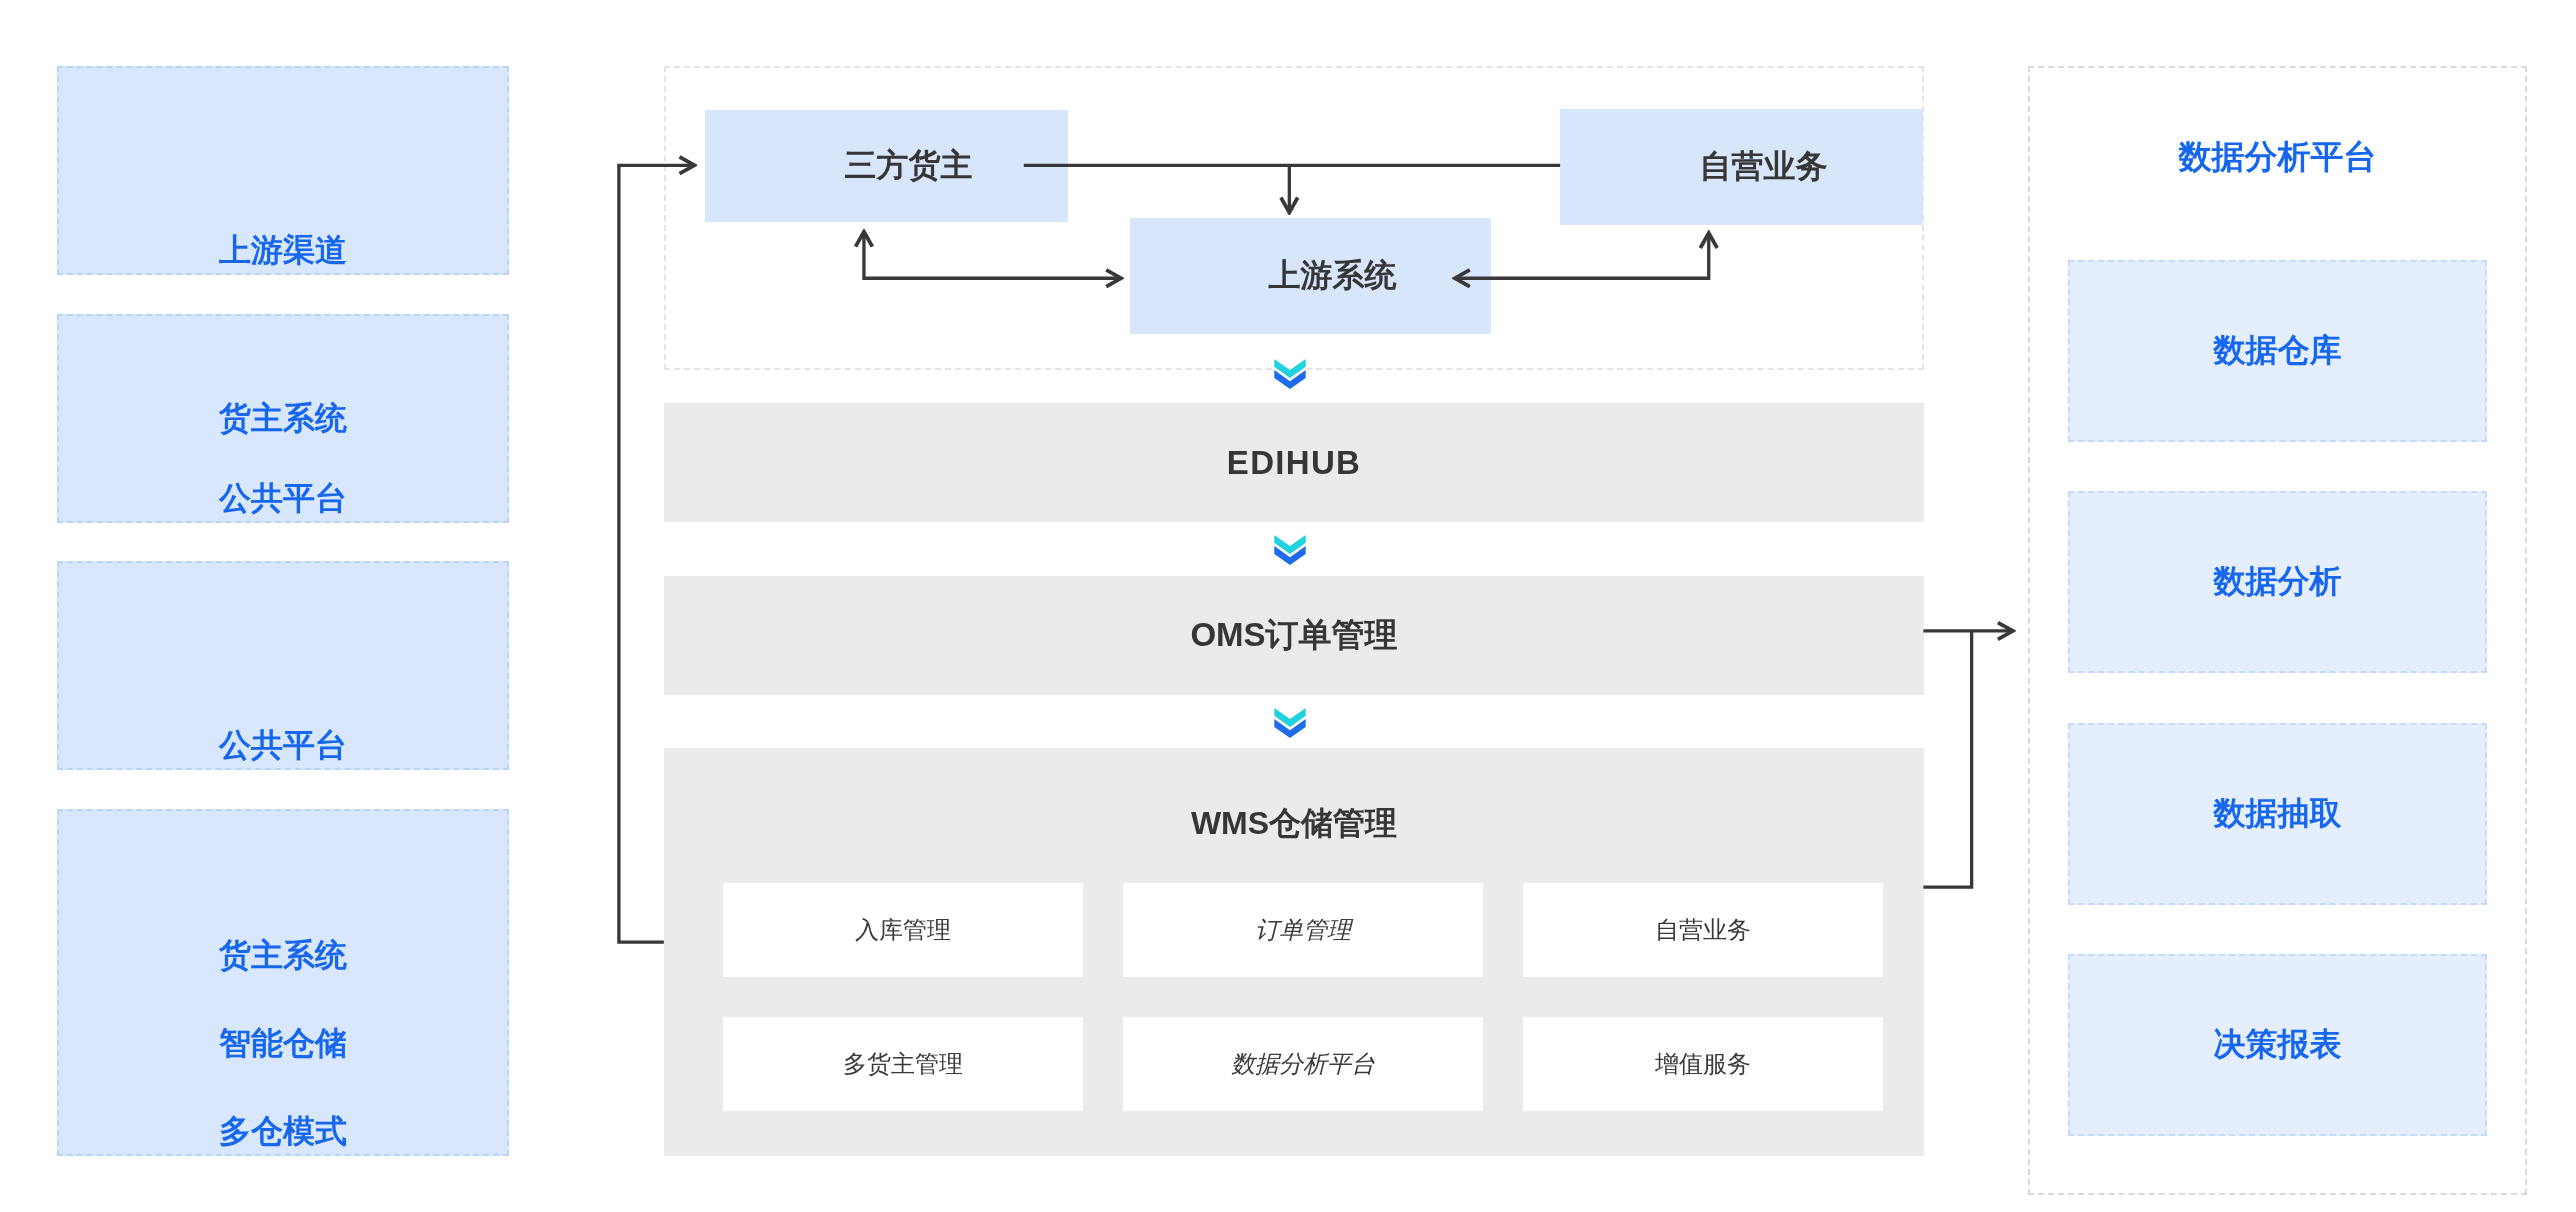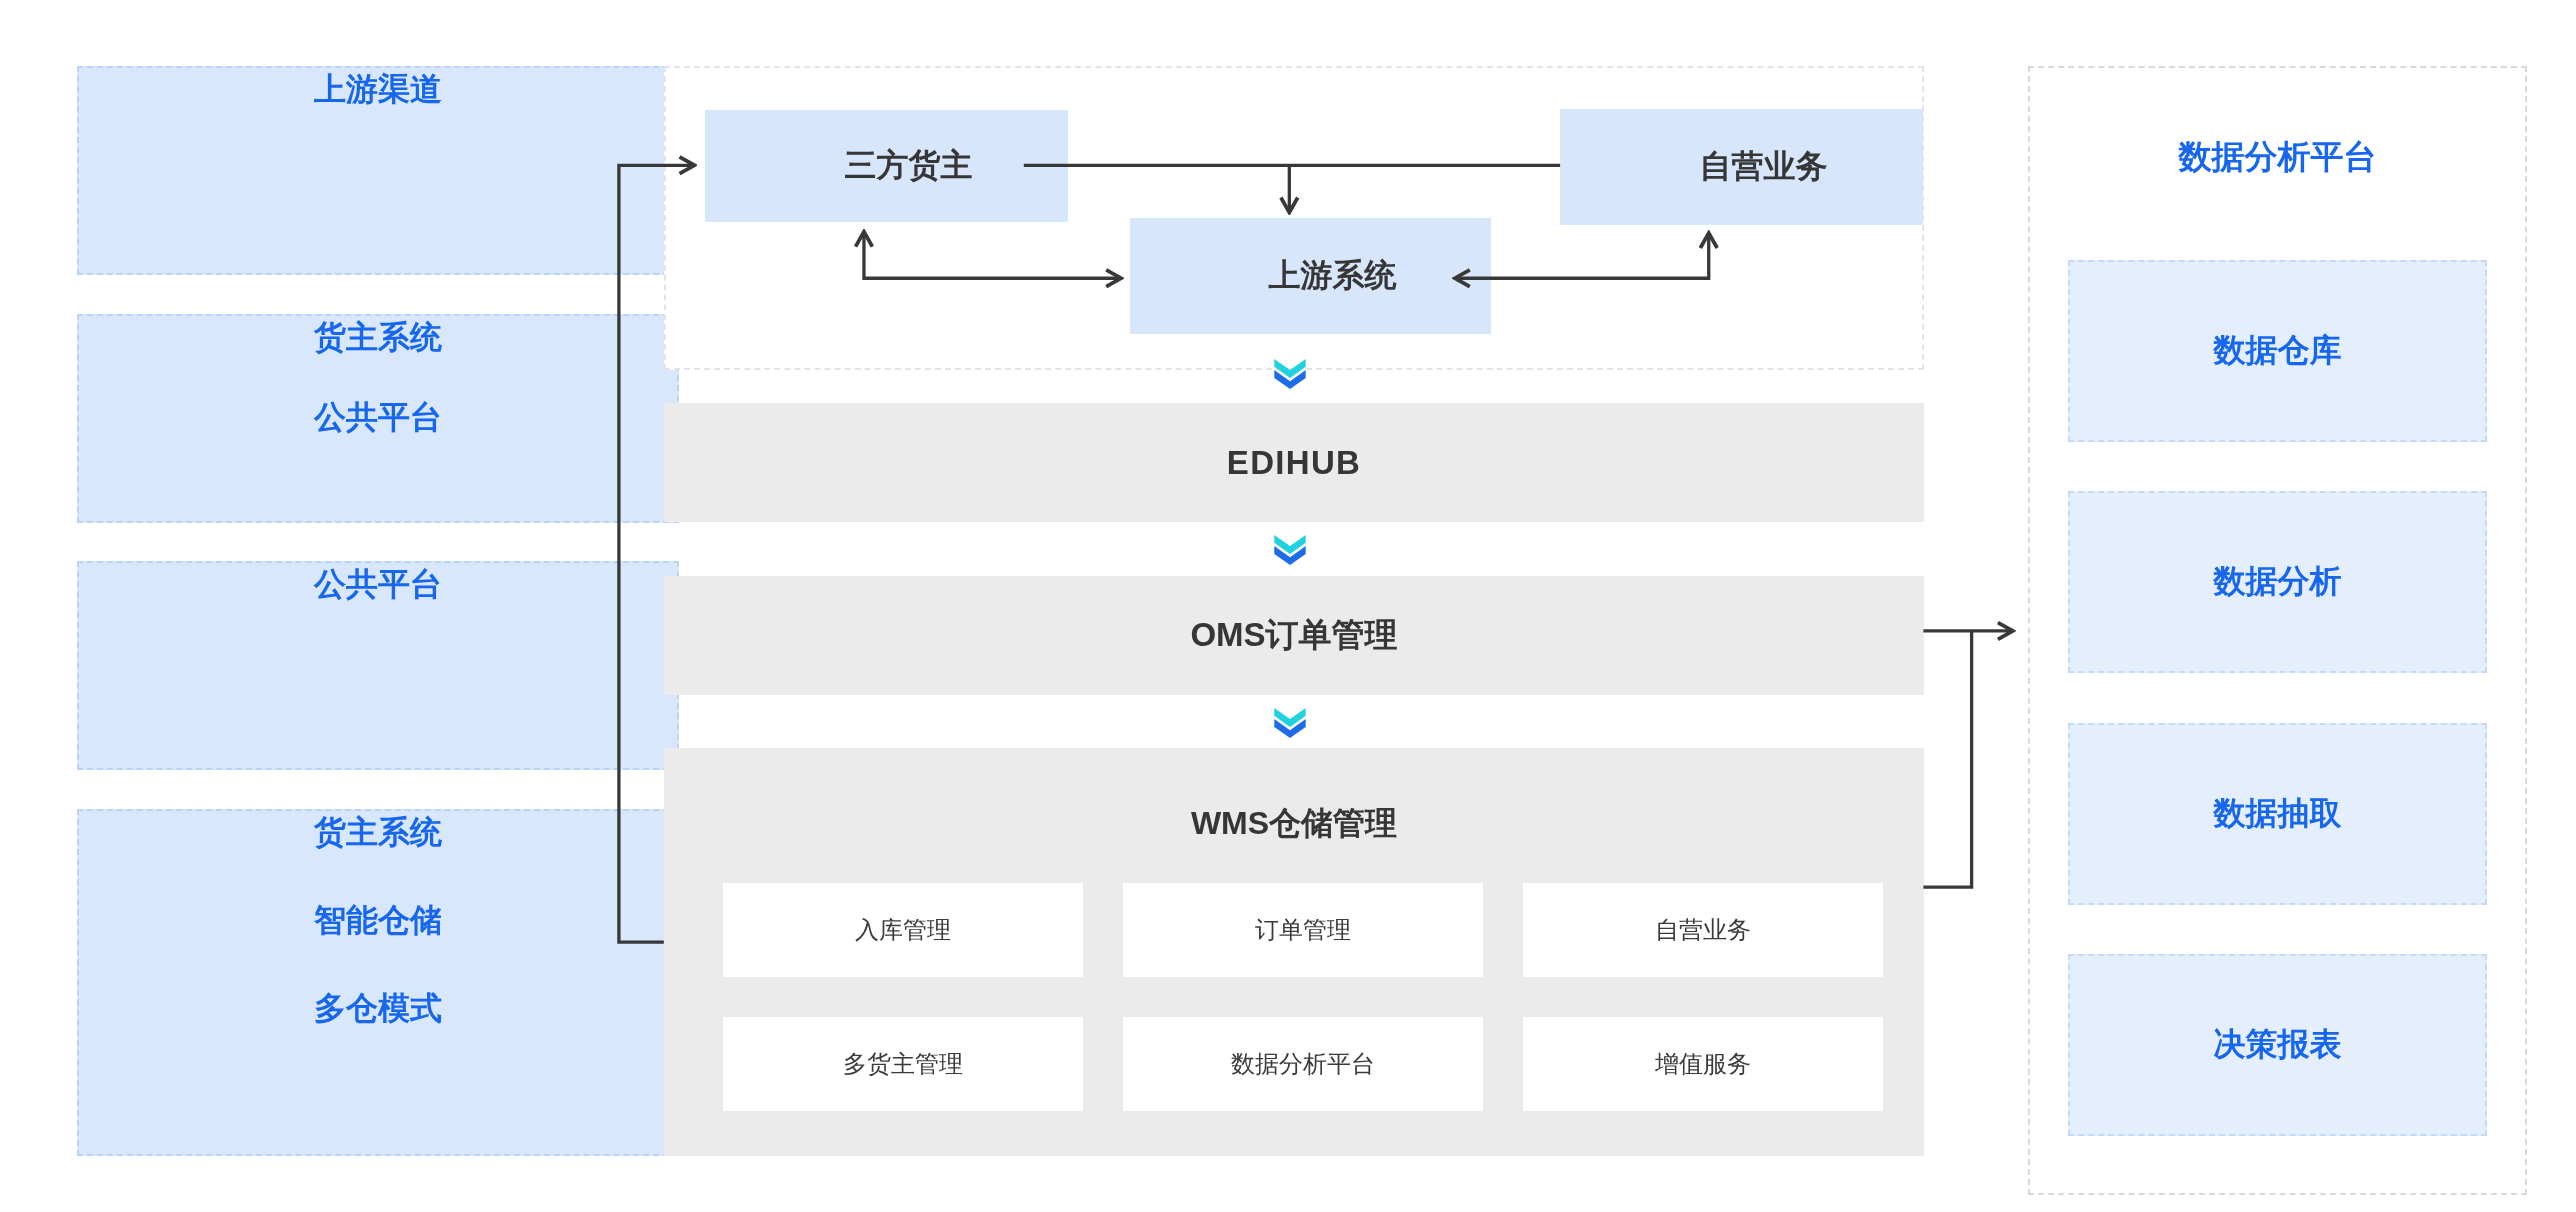--- a/index.html
+++ b/index.html
@@ -2,24 +2,24 @@
 <html style="font-size:10.6px"><head>
 <meta charset="utf-8">
 <style>
   html,body{margin:0;padding:0;background:#ffffff;}
   #canvas{
     position:relative;width:2576px;height:1213px;background:#ffffff;overflow:hidden;
     font-family:"Liberation Sans", sans-serif;
   }
   
   .lbox{
-    position:absolute;left:57px;width:602px;box-sizing:border-box;
+    position:absolute;left:57px;width:452px;box-sizing:border-box;
     background:#d9e7fc;border:2.6px dashed #b9d4f6;
     color:#1667ee;font-size:32px;font-weight:700;
-    display:flex;flex-direction:column;align-items:center;justify-content:flex-start;gap:36px;margin-left:20px;
+    display:flex;flex-direction:column;align-items:center;justify-content:flex-end;gap:36px;
   }
   .lbox1{top:66px;height:209px;}
   .lbox2{top:314px;height:209px;}
   .lbox3{top:561px;height:209px;}
   .lbox4{top:809px;height:347px;gap:44px;}
   
   .topflow{
     position:absolute;left:664px;top:66px;width:1260px;height:304px;box-sizing:border-box;
     border:2px dashed #e4e4e6;background:#ffffff;
   }
@@ -44,21 +44,21 @@
   .wms-title{
     position:absolute;left:0;top:54px;width:100%;text-align:center;
     color:#363636;font-size:32px;font-weight:700;
   }
   .module{
     position:absolute;width:360px;height:94px;background:#ffffff;
     color:#3a3a3a;font-size:24px;font-weight:500;
     display:flex;align-items:center;justify-content:center;
   }
   .m-r1{top:135px;} .m-r2{top:269px;}
-  .m-c1{left:59px;} .m-c2{left:459px;} .m-c3{left:859px;}
+  .m-c1{left:59px;} .m-c2{left:459px;font-style:italic;} .m-c3{left:859px;}
   
   .rpanel{
     position:absolute;left:2028px;top:66px;width:499px;height:1129px;box-sizing:border-box;
     border:2px dashed #d6dade;
   }
   .rpanel-title{
     position:absolute;left:0;top:50px;width:100%;height:79px;
     display:flex;align-items:center;justify-content:center;
     color:#1667ee;font-size:33px;font-weight:700;
   }

